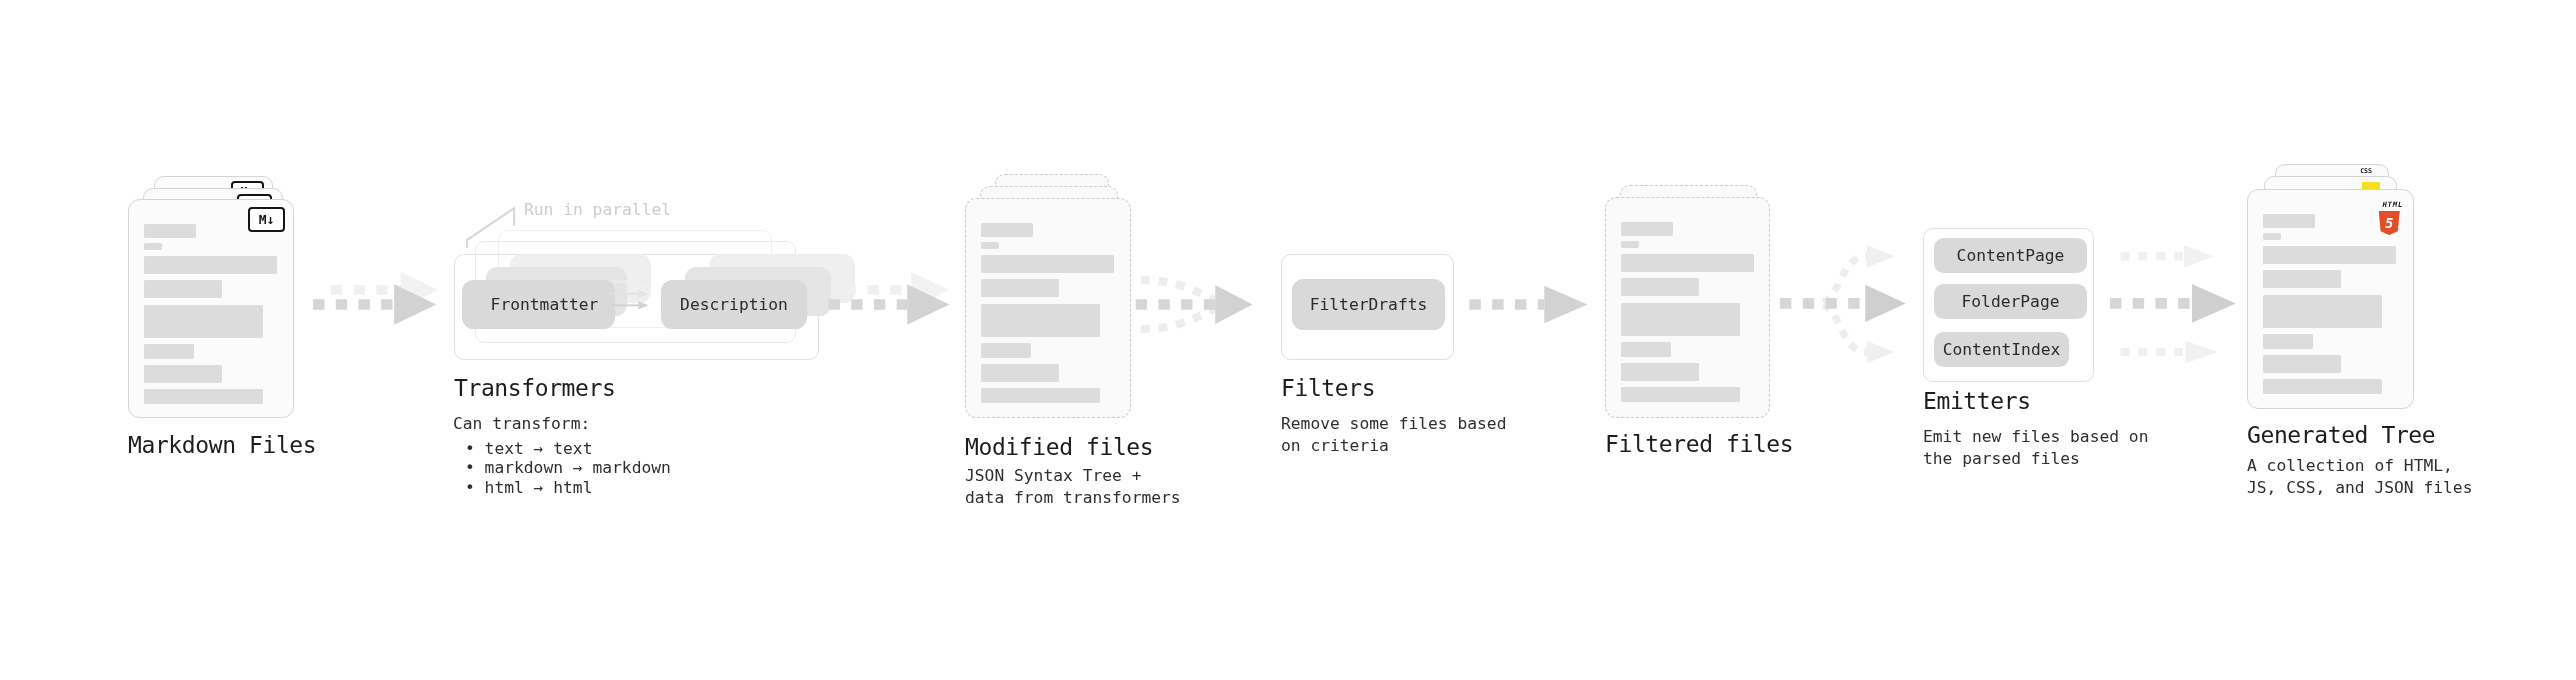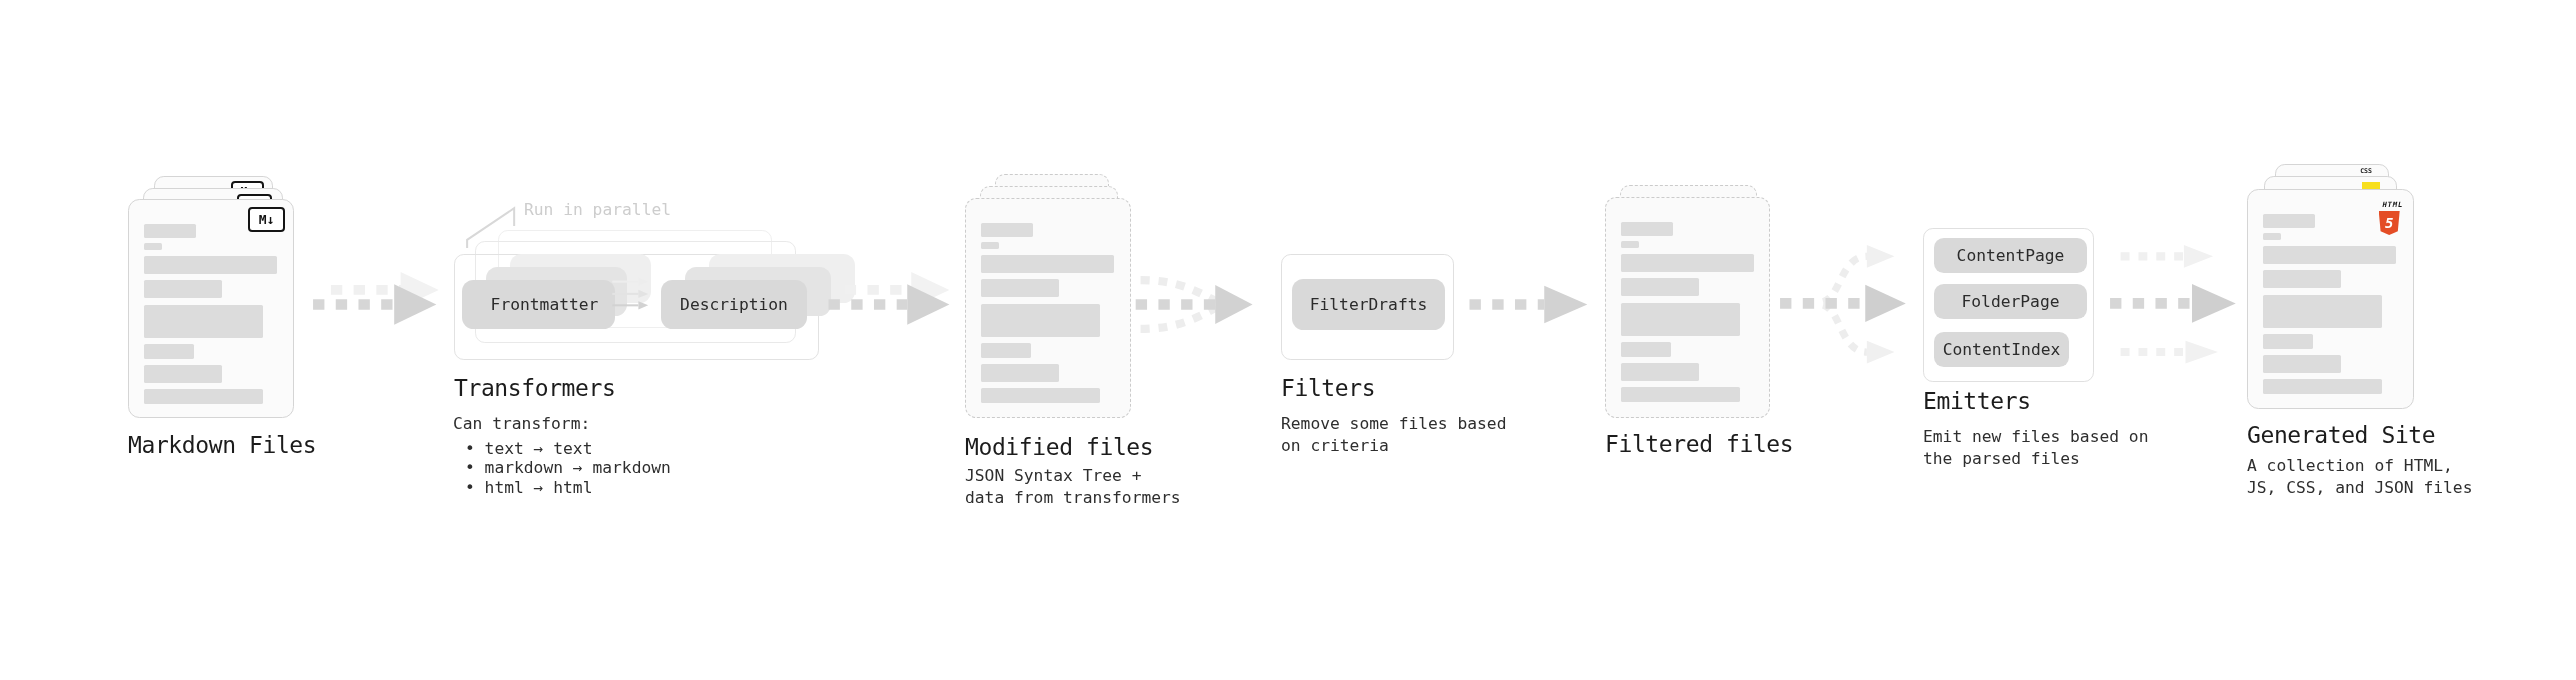--- a/index.html
+++ b/index.html
@@ -223,18 +223,18 @@
     </div>
     <i class="bar b1"></i>
     <i class="bar b2"></i>
     <i class="bar b3"></i>
     <i class="bar b4"></i>
     <i class="bar b5"></i>
     <i class="bar b6"></i>
     <i class="bar b7"></i>
     <i class="bar b8"></i>
   </div>
-  <div class="title" style="left:2247px;top:422px;">Generated Site</div>
+  <div class="title" style="left:2247px;top:422px;">Generated Tree</div>
   <div class="desc" style="left:2247px;top:456px;">A collection of HTML,</div>
   <div class="desc" style="left:2247px;top:478px;">JS, CSS, and JSON files</div>
 
 </div>
 
 
 </body></html>

